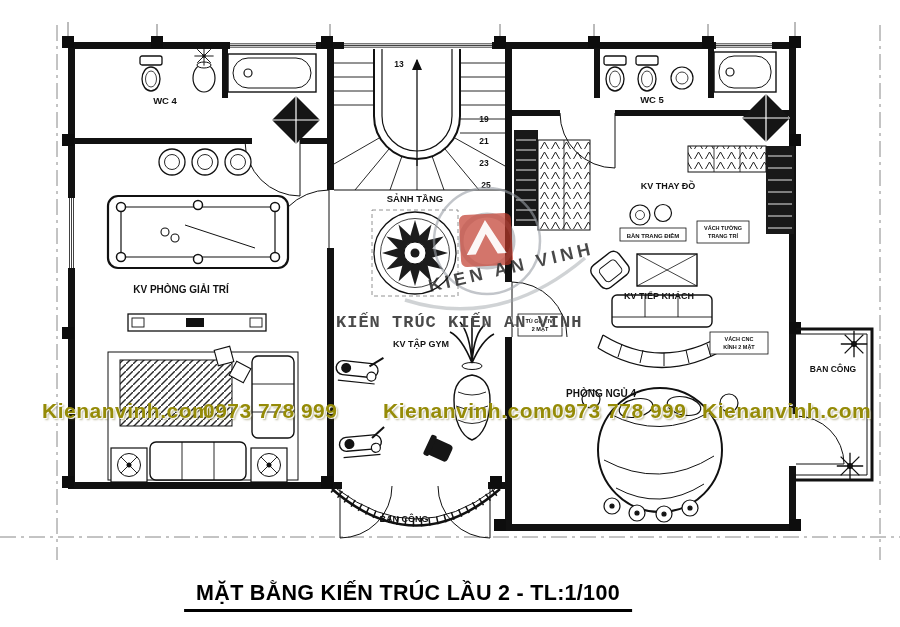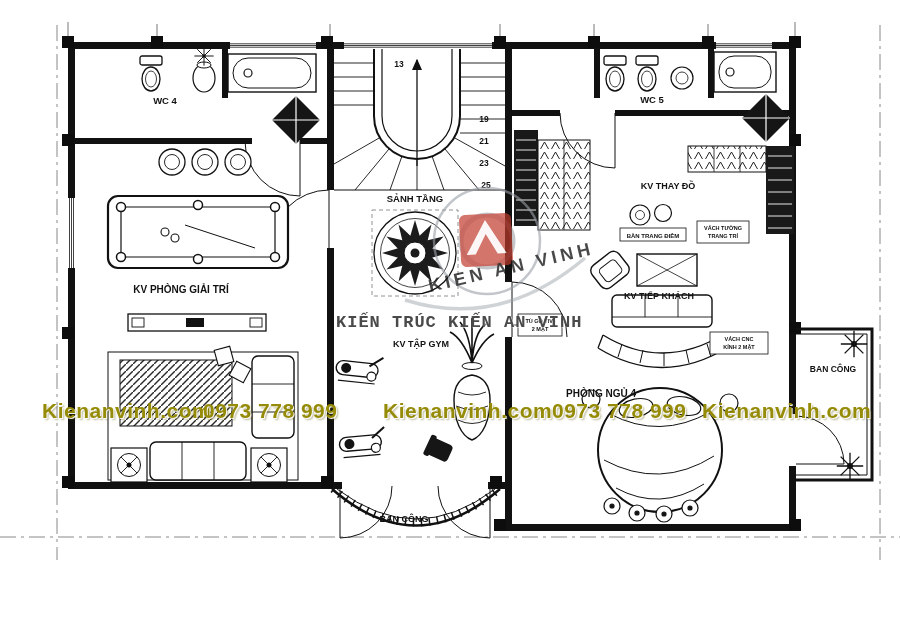--- a/index.html
+++ b/index.html
@@ -367,14 +367,15 @@
 </svg>
 
   <span class="wm" style="left:42px">Kienanvinh.com</span>
   <span class="wm" style="left:203px">0973 778 999</span>
   <span class="wm" style="left:383px">Kienanvinh.com</span>
   <span class="wm" style="left:552px">0973 778 999</span>
   <span class="wm" style="left:702px">Kienanvinh.com</span>
 
   <div class="brand">KIẾN TRÚC KIẾN AN VINH</div>
 
+  <div class="plan-title">MẶT BẰNG KIẾN TRÚC LẦU 2 - TL:1/100</div>
 
 </div>
 
 </body></html>

